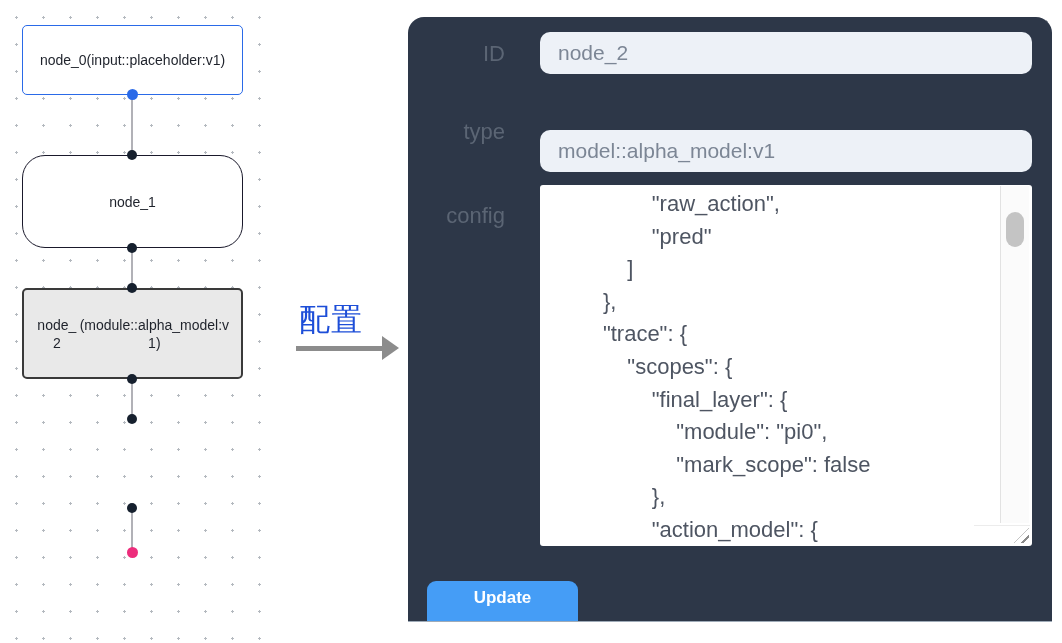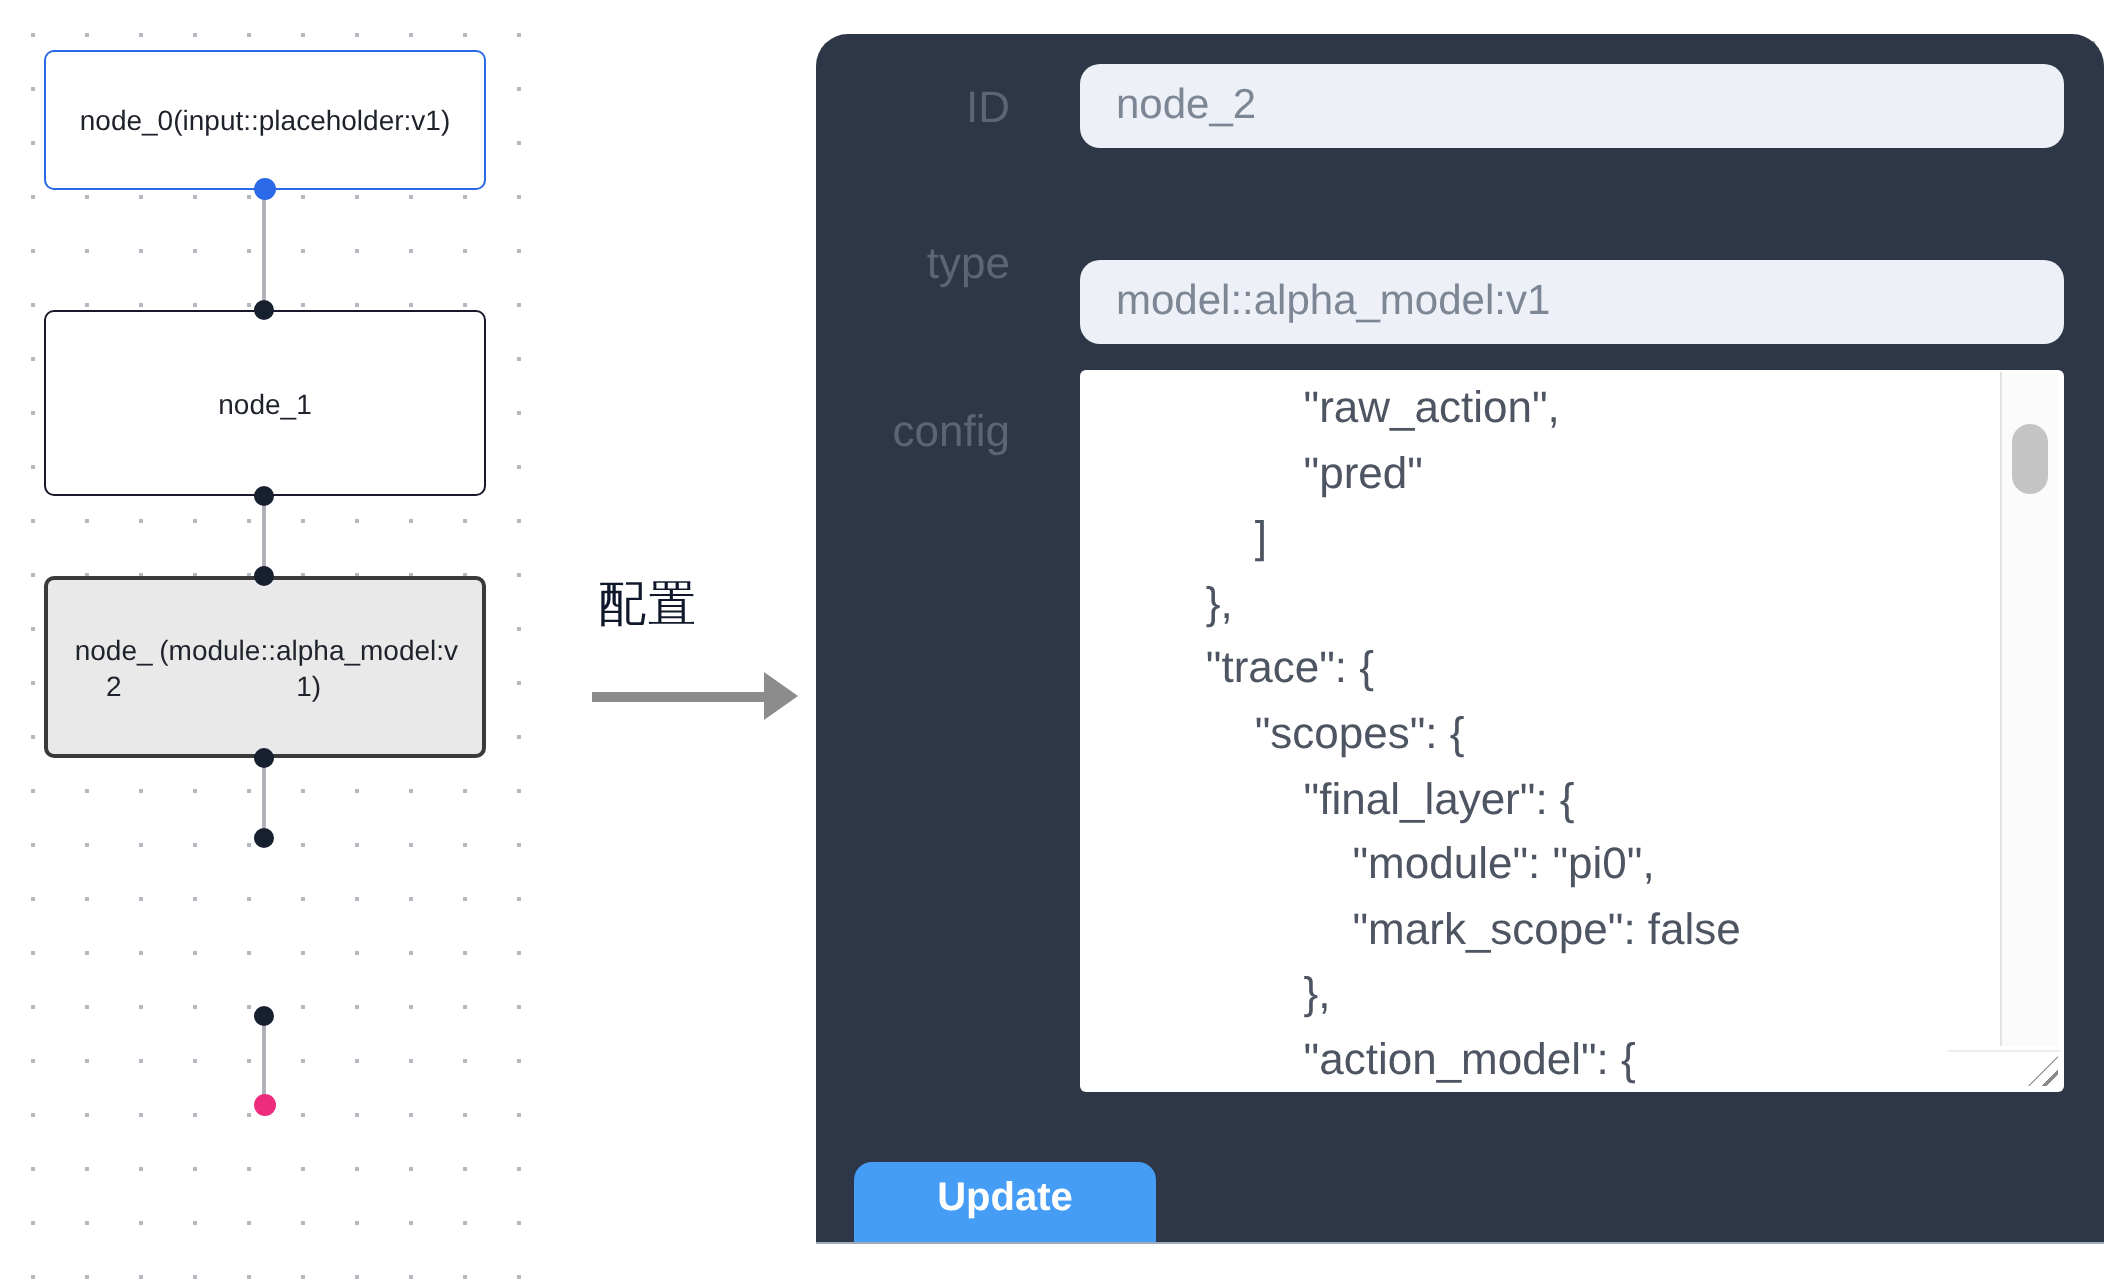--- a/index.html
+++ b/index.html
@@ -14,39 +14,39 @@
     background-size:27px 27px; background-position:3px 4px;
   }
   .flow-node {
     position:absolute; left:22px; width:221px;
     background:#ffffff; border:1px solid #1a192b; border-radius:5px;
     display:flex; flex-direction:row; align-items:center; justify-content:center;
     text-align:center; font-size:14px; line-height:18px; color:#1e222b;
     padding:4px 11px; word-break:break-all;
   }
   .node-input    { top:25px;  height:70px; border:1.5px solid #2a6ae8; }
-  .node-default1 { top:155px; height:93px; }
+  .node-default1 { top:155px; height:93px;border-radius:23px; }
   .node-selected { top:288px; height:91px; border:2px solid #3a3a3a; background:#e9e9e9; }
   .node-default2 { top:419px; height:89px; }
   .node-output   { top:552px; height:67px; border:1.5px solid #ed2d7c; }
 
   .edge { position:absolute; left:131px; width:2px; background:#b1b1b7; }
   .edge-1 { top:94px;  height:61px; }
   .edge-2 { top:248px; height:40px; }
   .edge-3 { top:379px; height:40px; }
   .edge-4 { top:508px; height:44px; }
 
   .handle { position:absolute; left:127px; width:10px; height:10px; border-radius:50%; background:#16202e; }
   .handle-blue { background:#2a6ae8; width:11px; height:11px; left:126.5px; }
   .handle-pink { background:#ed2d7c; width:11px; height:11px; left:126.5px; }
 
   
   .annotation-label {
-    position:absolute; left:299px; top:286px; width:100px;
-    font-size:24px; color:#0f172a; letter-spacing:1px;
+    position:absolute; left:299px; top:299px; width:100px;
+    font-size:31px; color:#1d4ed8; letter-spacing:1px;
   }
   .arrow-shaft { position:absolute; left:296px; top:346px; width:88px; height:5px; background:#8c8c8c; }
   .arrow-head  { position:absolute; left:382px; top:336px; width:0; height:0;
     border-left:17px solid #8c8c8c; border-top:12.5px solid transparent; border-bottom:12.5px solid transparent; }
 
   
   .panel-canvas {
     position:absolute; left:390px; top:0; width:672px; height:622px;
     background-image:radial-gradient(#b4b9bf 1.1px, transparent 1.1px);
     background-size:33px 33px; background-position:13px 5px;
@@ -92,21 +92,21 @@
   .resize-grip {
     position:absolute; right:3px; bottom:3px; width:15px; height:15px;
     background:repeating-linear-gradient(-45deg, transparent 0 4px, #8a8a8a 4px 6px);
     clip-path:polygon(100% 0, 100% 100%, 0 100%);
   }
   .grip-row { position:absolute; right:2px; bottom:20px; left:434px; height:1px; background:#ececec; }
 
   .update-button {
     position:absolute; left:19px; top:564px; width:151px; height:50px;
     background:#459df6; border:none; border-radius:9px;
-    color:#ffffff; font-family:inherit; font-size:20px; font-weight:600;
+    color:#ffffff; font-family:inherit; font-size:17px; font-weight:600;
     display:flex; align-items:flex-start; justify-content:center; padding-top:7px;
     cursor:pointer;
   }
 </style>
 </head>
 <body>
 
 <div class="stage">
 
   <div class="flow-canvas">

